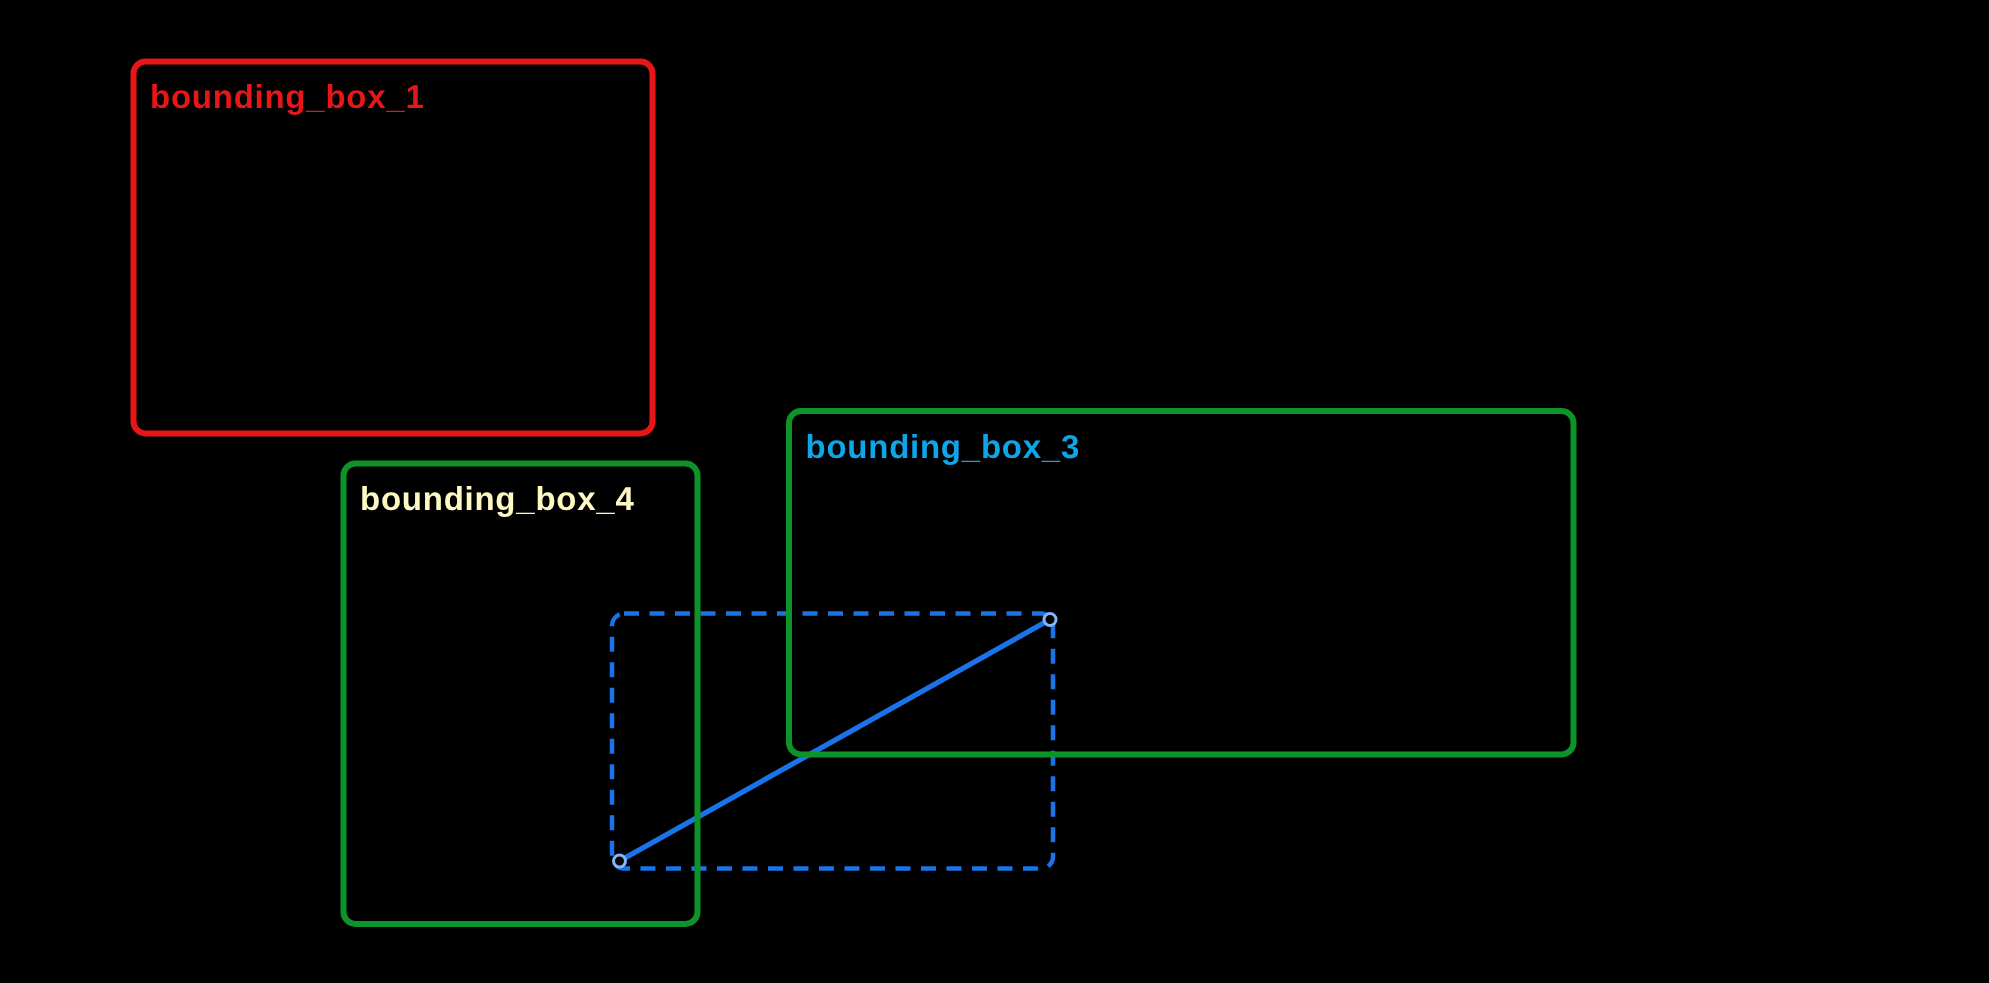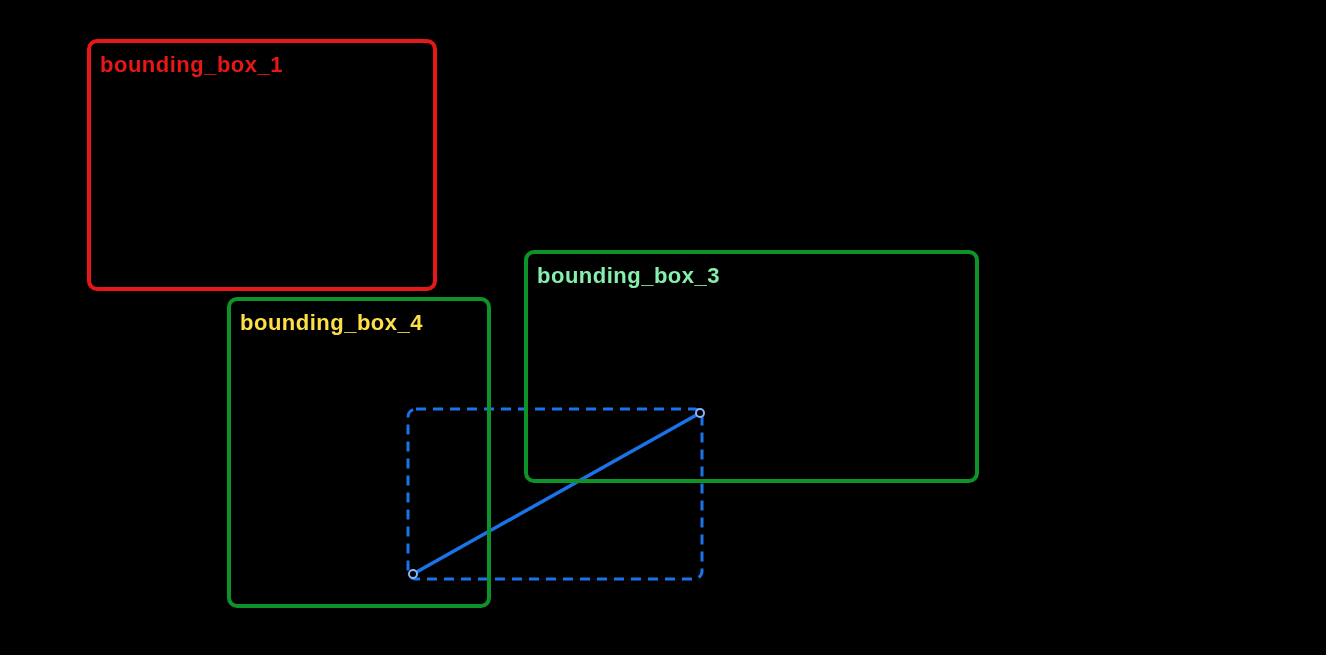--- a/index.html
+++ b/index.html
@@ -52,22 +52,22 @@
     <line stroke-width="3.5" stroke-linecap="round" x1="367" y1="574" x2="654" y2="413" stroke="#1a73e8"></line>
     <circle r="4" stroke-width="2" fill="#000" cx="367" cy="574" stroke="#8ab4f8"></circle>
     <circle r="4" stroke-width="2" fill="#000" cx="654" cy="413" stroke="#8ab4f8"></circle>
   </svg>
 
   <div class="bbox" style="left: 41px; top: 39px; width: 350px; height: 252px; border-color: rgb(232, 23, 23); color: rgb(232, 23, 23);">
     <span class="box-label">bounding_box_1</span>
   </div>
 
 
-  <div class="bbox" style="left: 478px; top: 250px; width: 455px; height: 233px; border-color: rgb(13, 147, 39); color: #86efac;">
+  <div class="bbox" style="left: 478px; top: 272px; width: 527px; height: 233px; border-color: rgb(13, 147, 39); color: #0ea5e9;">
     <span class="box-label">bounding_box_3</span>
   </div>
 
-  <div class="bbox" style="left: 181px; top: 297px; width: 264px; height: 311px; border-color: rgb(13, 147, 39); color: #fde047;">
+  <div class="bbox" style="left: 181px; top: 307px; width: 240px; height: 311px; border-color: rgb(13, 147, 39); color: #fef9c3;">
     <span class="box-label">bounding_box_4</span>
   </div>
 
 
 </div>
 
 </body></html>

